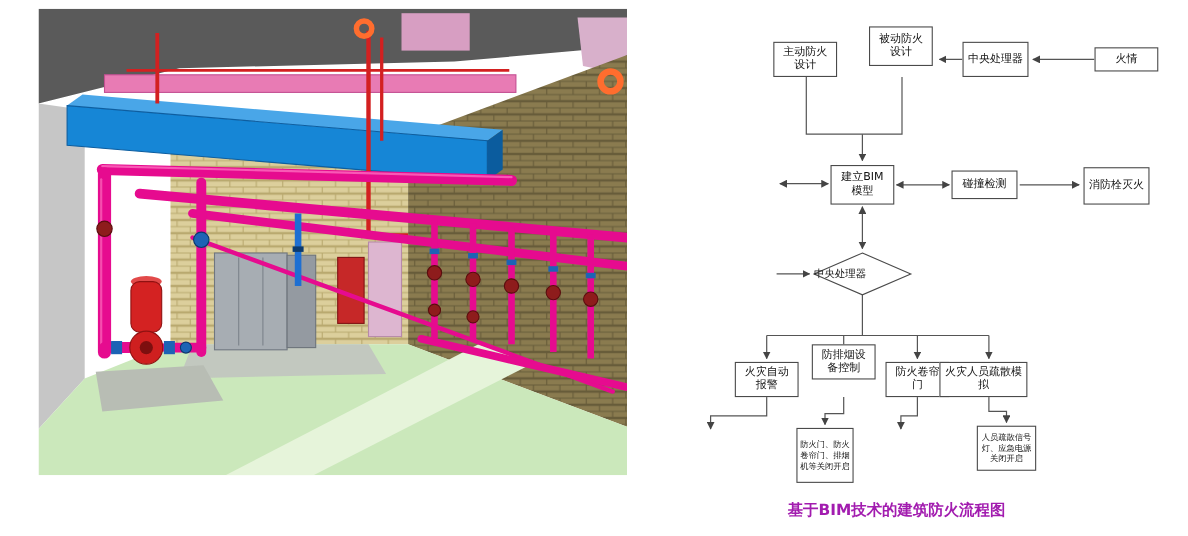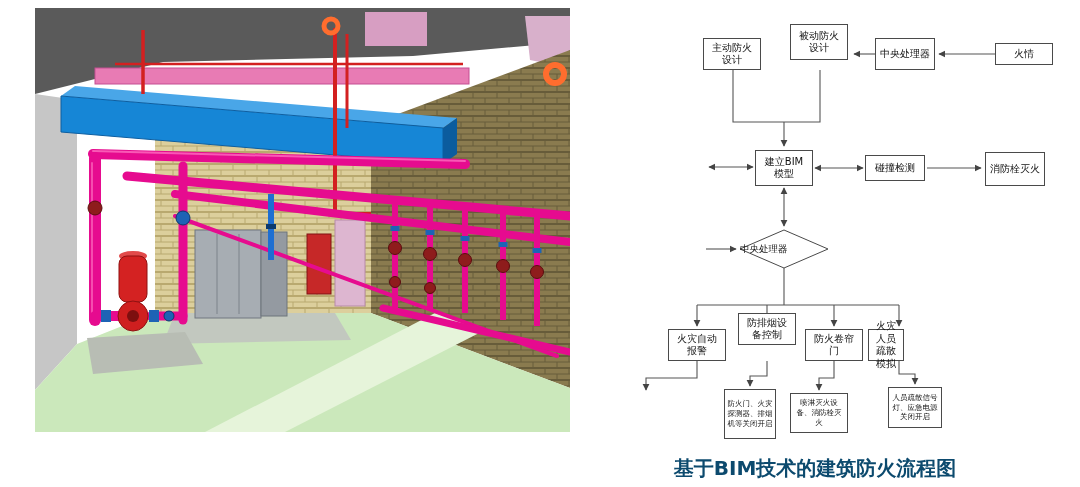--- a/index.html
+++ b/index.html
@@ -5,21 +5,21 @@
   html,body{margin:0;padding:0;background:#ffffff;}
   body{font-family:"DejaVu Sans","Liberation Sans",sans-serif;color:#111;}
   .canvas{position:relative;width:1080px;height:487px;background:#fff;overflow:hidden;}
   .left-panel{position:absolute;left:35px;top:8px;width:535px;height:424px;}
   .flowchart{position:absolute;left:610px;top:0;width:470px;height:487px;margin-top:21px;}
   .fc-svg{position:absolute;left:0;top:0;}
   .fc-box{position:absolute;border:1px solid #4a4a4a;background:#fff;display:flex;align-items:center;justify-content:center;
           text-align:center;font-size:10px;line-height:1.25;padding:1px 4px;box-sizing:border-box;word-break:break-all;}
   .fc-box.small{font-size:7.5px;line-height:1.3;padding:1px 2px;}
   .fc-diamond-label{position:absolute;left:130px;top:222px;width:88px;text-align:left;font-size:9.5px;}
-  .fc-caption{position:absolute;left:55px;top:434px;width:300px;text-align:center;font-size:20px;font-weight:bold;color:#0c4a6e;}
+  .fc-caption{position:absolute;left:55px;top:434px;width:300px;text-align:center;font-size:14px;font-weight:bold;color:#a21caf;}
 </style>
 </head>
 <body>
 
 <div class="canvas">
 
   <div class="left-panel">
     <svg viewBox="0 0 535 424" width="535" height="424">
       <defs>
         <pattern id="brickTan" width="24" height="12" patternUnits="userSpaceOnUse">
@@ -168,22 +168,21 @@
 
     <div class="fc-box" style="left:145px;top:129px;width:58px;height:36px">建立BIM模型</div>
     <div class="fc-box" style="left:255px;top:134px;width:60px;height:26px">碰撞检测</div>
     <div class="fc-box" style="left:375px;top:131px;width:60px;height:34px">消防栓灭火</div>
 
     <div class="fc-diamond-label">中央处理器</div>
 
     <div class="fc-box" style="left:58px;top:308px;width:58px;height:32px">火灾自动报警</div>
     <div class="fc-box" style="left:128px;top:292px;width:58px;height:32px">防排烟设备控制</div>
     <div class="fc-box" style="left:195px;top:308px;width:58px;height:32px">防火卷帘门</div>
-    <div class="fc-box" style="left:258px;top:308px;width:36px;height:32px">火灾人员疏散模拟</div>
+    <div class="fc-box" style="left:244px;top:308px;width:80px;height:32px">火灾人员疏散模拟</div>
 
-    <div class="fc-box small" style="left:114px;top:368px;width:52px;height:50px">防火门、火灾探测器、排烟机等关闭开启</div>
-    <div class="fc-box small" style="left:180px;top:372px;width:58px;height:40px">喷淋灭火设备、消防栓灭火</div>
+    <div class="fc-box small" style="left:114px;top:368px;width:52px;height:50px">防火门、防火卷帘门、排烟机等关闭开启</div>
     <div class="fc-box small" style="left:278px;top:366px;width:54px;height:41px">人员疏散信号灯、应急电源关闭开启</div>
 
     <div class="fc-caption">基于BIM技术的建筑防火流程图</div>
   </div>
 
 </div>
 
 </body></html>

